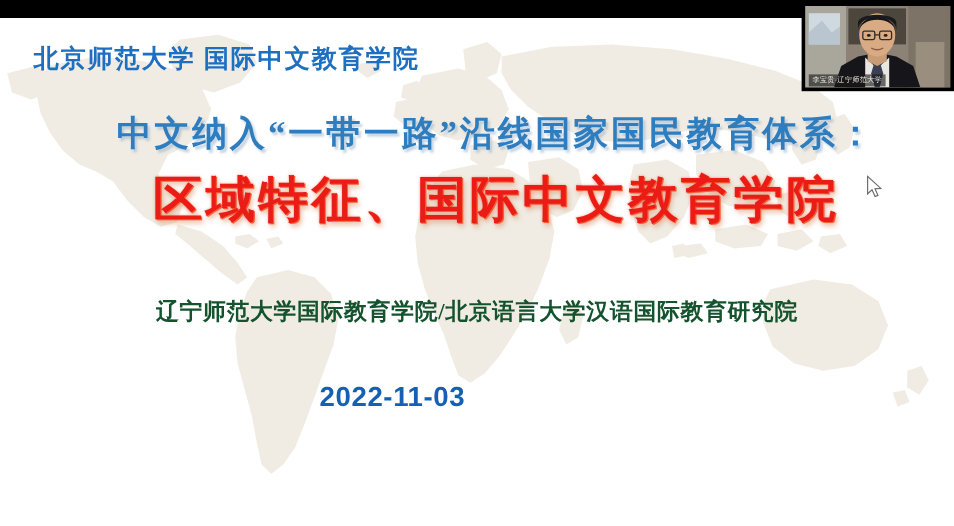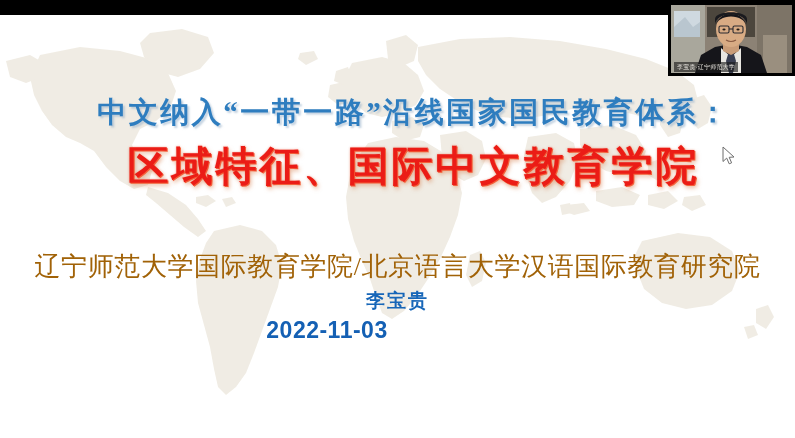--- a/index.html
+++ b/index.html
@@ -109,24 +109,24 @@
   .author-block {
     position: absolute;
     left: 0;
     top: 232px;
     width: 795px;
     text-align: center;
     z-index: 3;
   }
   .affiliation {
     font-family: "Liberation Serif", serif;
-    font-size: 26px;
-    font-weight: normal;
+    font-size: 19px;
+    font-weight: bold;
     letter-spacing: 0.6px;
-    color: #a16207;
+    color: #14532d;
     white-space: nowrap;
     line-height: 1.5;
   }
   .author-name {
     font-family: "Liberation Serif", serif;
     font-size: 19px;
     font-weight: bold;
     letter-spacing: 2px;
     color: #1766B8;
     line-height: 1.5;
@@ -267,29 +267,29 @@
 
           <path d="M336 46 L348 42 L352 52 L344 60 L334 56 Z"></path>
 
           <path d="M300 28 L314 26 L318 34 L306 40 L298 34 Z"></path>
 
           <path d="M560 180 L570 178 L572 188 L562 190 Z"></path>
         </g>
       </svg>
     </div>
 
+    <div class="org-header">北京师范大学 国际中文教育学院</div>
 
     <div class="title-block">
       <div class="title-line1">中文纳入“一带一路”沿线国家国民教育体系：</div>
       <div class="title-line2">区域特征、国际中文教育学院</div>
     </div>
 
     <div class="author-block">
       <div class="affiliation">辽宁师范大学国际教育学院/北京语言大学汉语国际教育研究院</div>
-      <div class="author-name">李宝贵</div>
     </div>
 
     <div class="date-line">2022-11-03</div>
 
   </div>
 
   <div class="video-panel">
     <div class="video-inner">
       <svg viewBox="0 0 121 68" xmlns="http://www.w3.org/2000/svg" aria-hidden="true">
 

